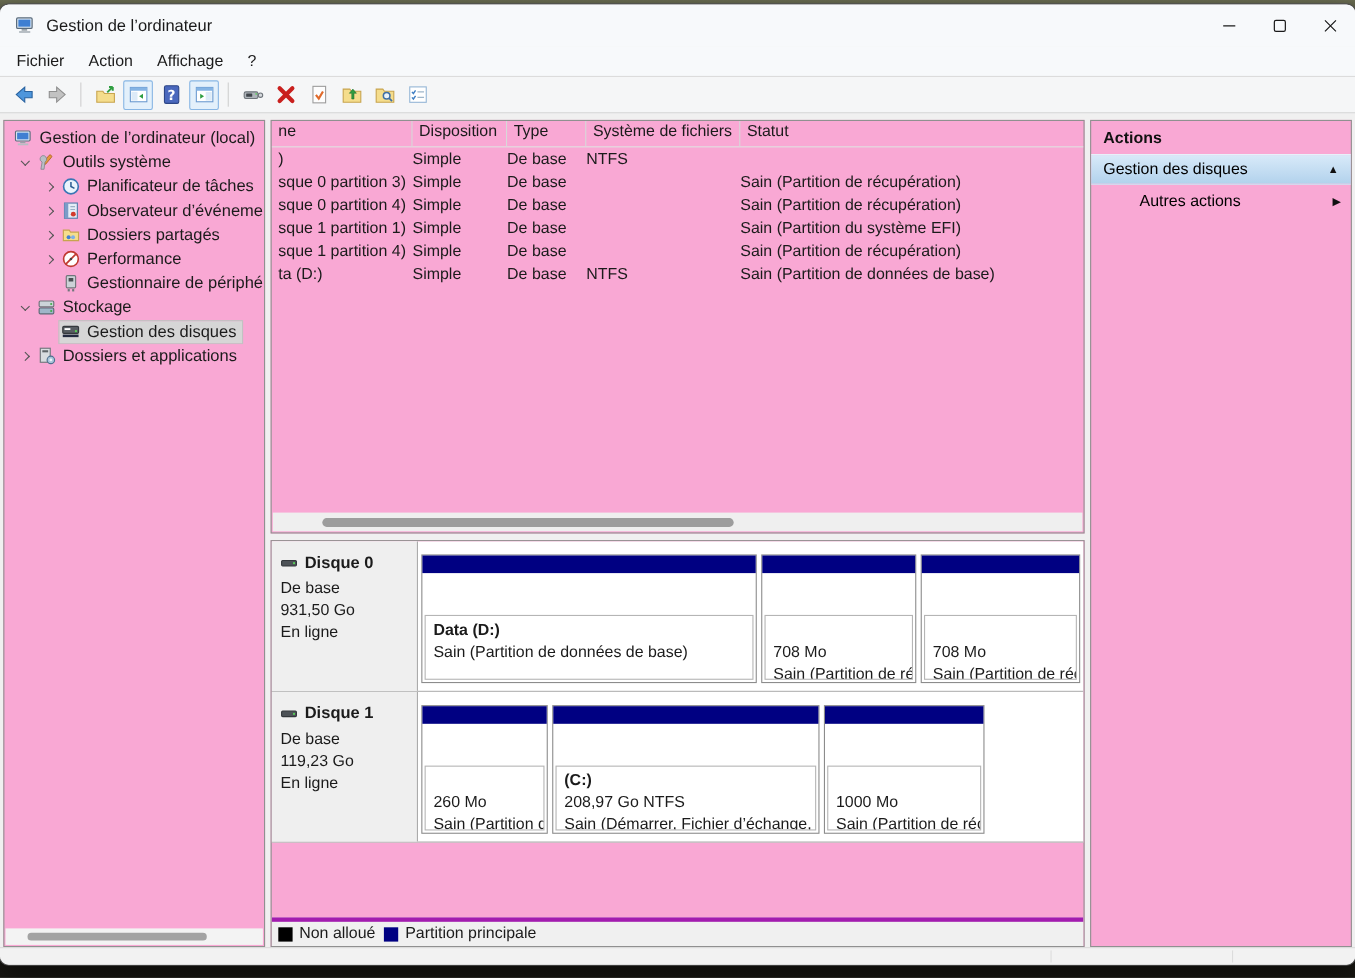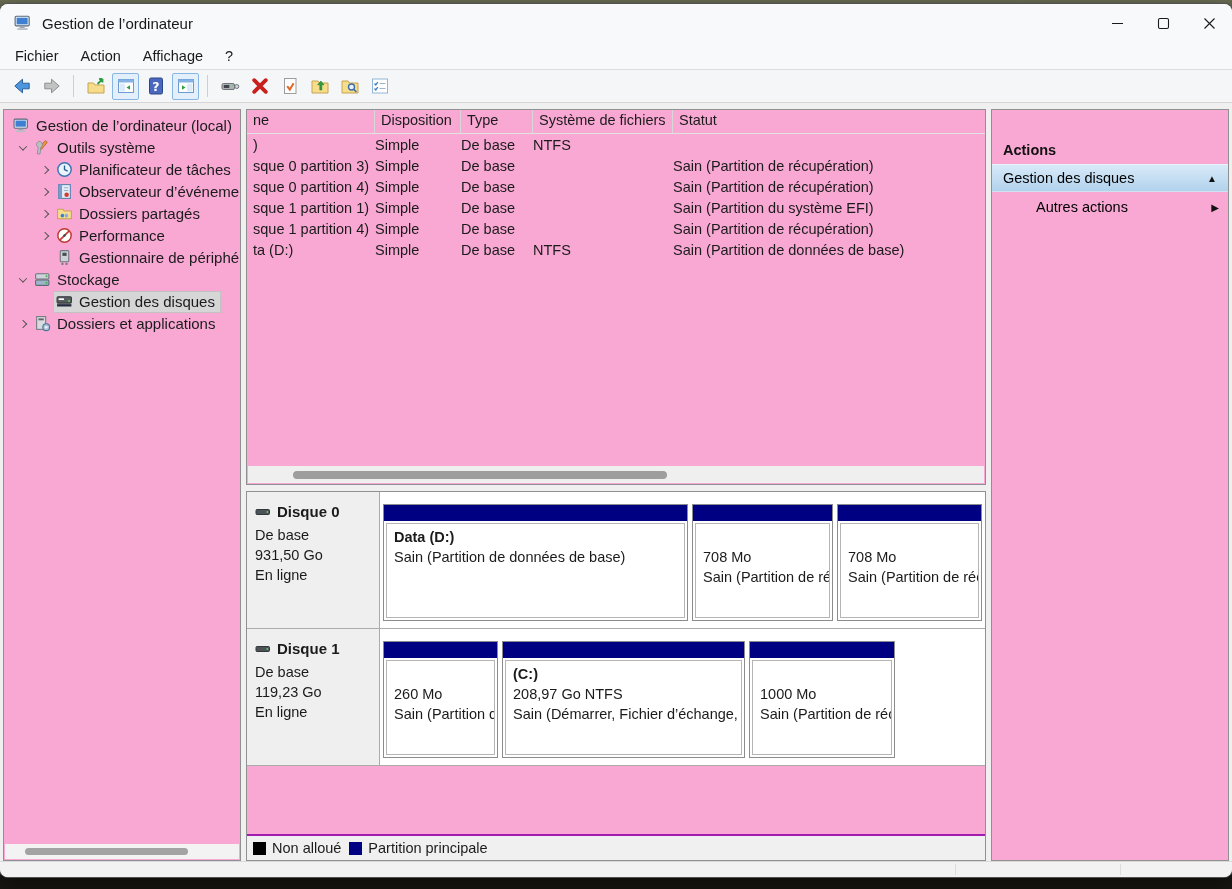--- a/index.html
+++ b/index.html
@@ -66,34 +66,34 @@
 
   
   .disk-panel { flex:1; position:relative; display:flex; flex-direction:column; overflow:hidden; }
   .disk-rows { flex:1; overflow:hidden; }
   .disk-row { height:137px; display:flex; border-bottom:1px solid #ababab; background:#fff; }
   .disk-label { width:133px; background:#efefef; border-right:1px solid #ababab;
     padding:10px 8px 0 8px; font-size:14.5px; line-height:20px; color:#1b1b1b; flex-shrink:0; }
   .disk-name { font-weight:bold; font-size:15px; display:flex; align-items:center; gap:6px; margin-bottom:3px; }
   .disk-ic { width:16px; height:16px; flex-shrink:0; }
   .parts { flex:1; display:flex; gap:4px; padding:12px 3px 7px 3px; min-width:0; }
-  .part { border:1px solid #8c8c8c; display:flex; flex-direction:column; flex-shrink:0; }
+  .part { border:1px solid #8c8c8c; display:flex; flex-direction:column; flex-shrink:0;gap:36px; }
   .part-bar { height:16px; background:#000083; }
   .part-body { flex:1; margin:2px; border:1px solid #b5b5b5; padding:3px 7px;
     font-size:14.5px; line-height:20px; overflow:hidden; white-space:nowrap; color:#1b1b1b; }
   .part-title { font-weight:bold; min-height:20px; }
 
-  .legend { height:26px; background:#f0f0f0; border-top:2px solid #a21caf;
+  .legend { height:26px; background:#f0f0f0; border-top:4px solid #a21caf;
     display:flex; align-items:center; padding-left:6px; font-size:14.5px; color:#1b1b1b; }
   .legend-item { display:flex; align-items:center; margin-right:8px; }
   .legend-sq { width:13px; height:13px; margin-right:6px; }
 
   
   .actions-panel { width:238px; display:flex; flex-direction:column; }
-  .actions-header { padding:8px 11px 6px; font-weight:bold; font-size:14.5px; color:#111;margin-top:24px; }
+  .actions-header { padding:8px 11px 6px; font-weight:bold; font-size:14.5px; color:#111; }
   .action-group { height:28px; background:linear-gradient(#d8eaf9,#b2d2ec);
     border-top:1px solid #e7f1fa; border-bottom:1px solid #cfe2f2;
     display:flex; align-items:center; justify-content:space-between; padding:0 11px; font-size:14.5px; }
   .action-item { height:30px; display:flex; align-items:center; justify-content:space-between;
     padding:0 9px 0 44px; font-size:14.5px; }
   .tri { font-size:10px; color:#111; }
 
   
   .statusbar { position:absolute; left:0; right:0; bottom:0; height:16px;
     background:#f2f2f2; border-top:1px solid #dadada; }

